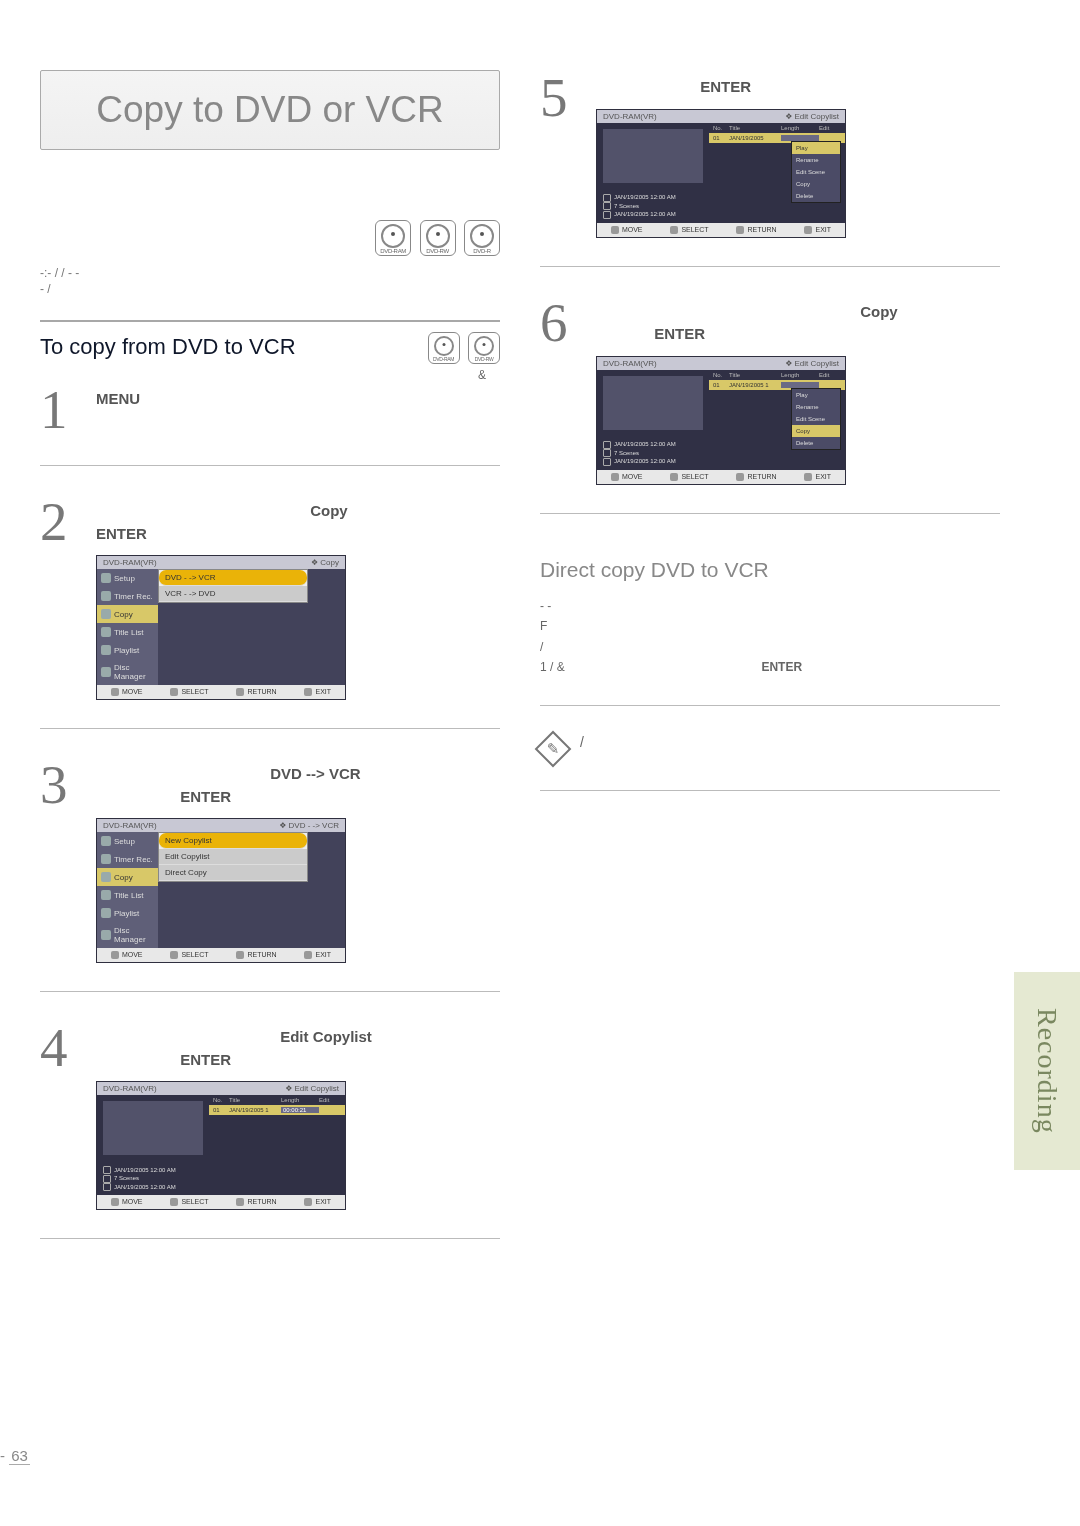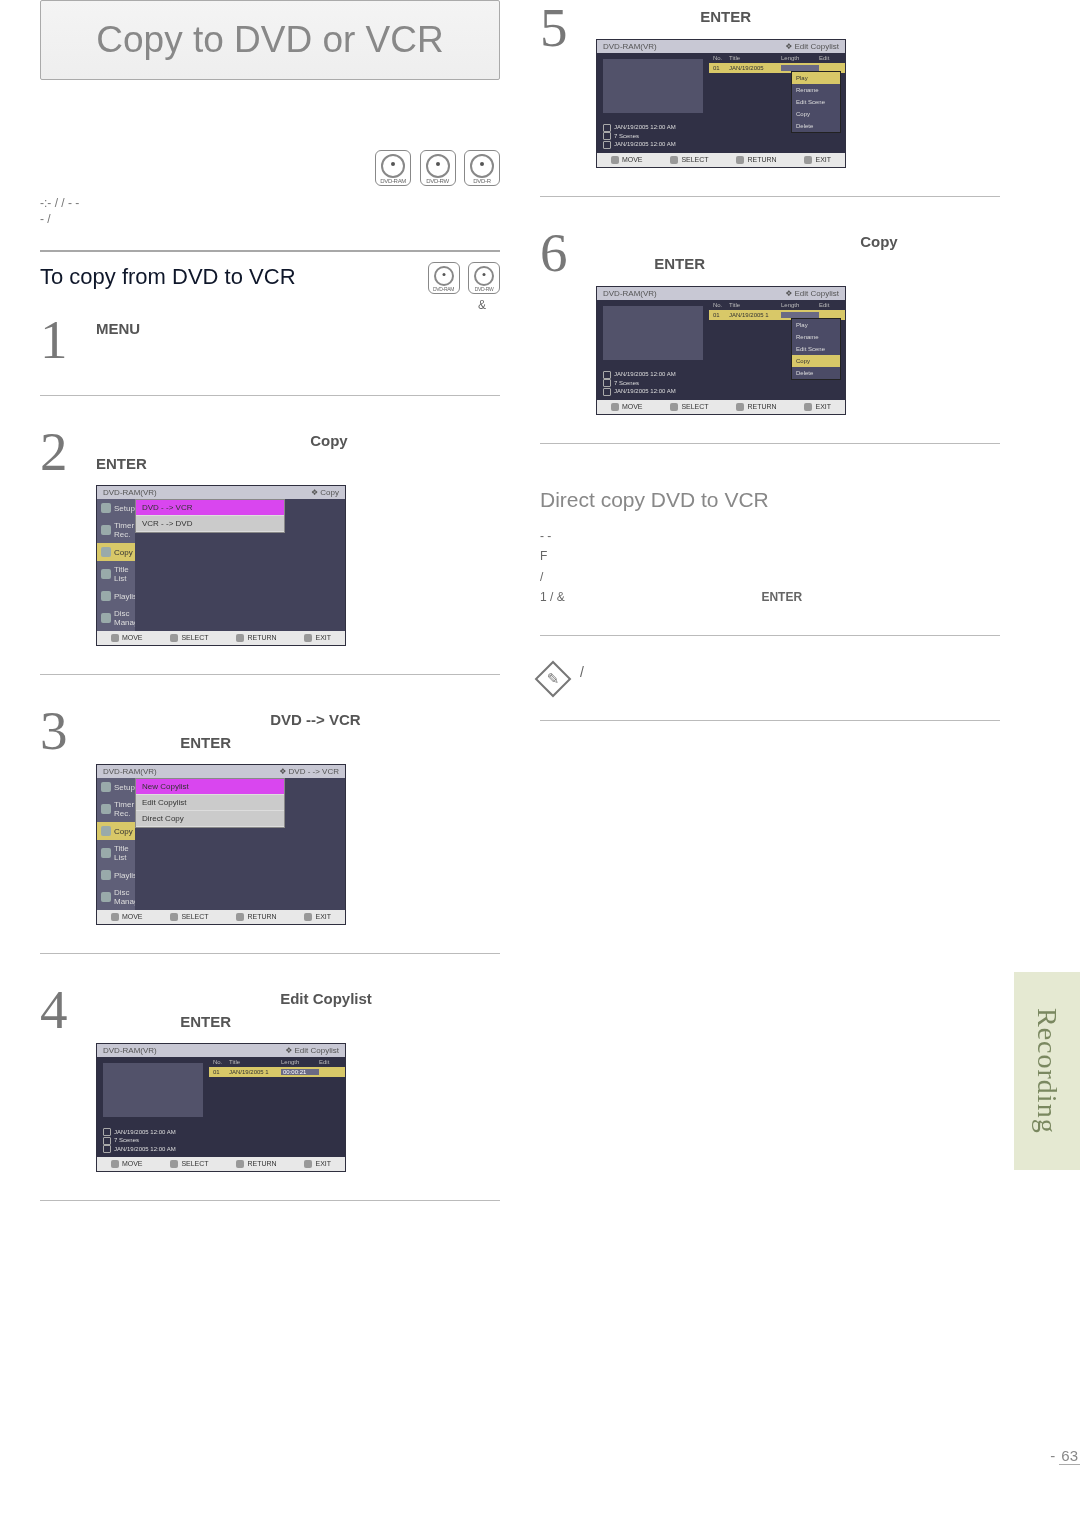--- a/index.html
+++ b/index.html
@@ -9,20 +9,21 @@
     background: #fff;
     font-family: Arial, Helvetica, sans-serif;
     color: #444;
     position: relative;
   }
   .page {
     width: 1000px;
     margin: 0 auto;
     display: flex;
     gap: 40px;
+    padding-top: 70px;
   }
   .col { width: 460px; }
   .col-right { width: 460px; }
 
   .title-box {
     border: 1px solid #aaa;
     background: linear-gradient(#f4f4f4,#eee);
     border-radius: 2px;
     padding: 18px 0;
     text-align: center;
@@ -80,37 +81,37 @@
   .osd {
     width: 250px; margin: 10px 0 0 0;
     background: #5f5f78; border: 1px solid #2f2f3f;
     font-size: 8px; color: #ddd;
   }
   .osd-hdr {
     display: flex; justify-content: space-between;
     background: #c8c8d4; color: #555; padding: 2px 6px;
   }
   .osd-body { display: flex; min-height: 108px; }
-  .osd-side { width: 38px; }
+  .osd-side { width: 61px; }
   .osd-mi {
     display: flex; align-items: center; gap: 3px; padding: 4px 4px;
     border-bottom: 0; color: #ddd;
   }
   .osd-mi .mi-icon {
     width: 10px; height: 10px; background: #9aa; border-radius: 2px;
     display: inline-block; flex-shrink: 0;
   }
   .osd-mi.active { background: #d8c868; color: #333; }
   .osd-main { flex: 1; background: #42425a; position: relative; }
   .osd-sub {
     position: absolute; left: 0; top: 0; background: #eee; color: #333;
     border: 1px solid #888; min-width: 150px;
   }
   .osd-sub div { padding: 3px 6px; background: #cbcbcb; border-bottom: 1px solid #ddd; }
-  .osd-sub div.subsel { background: #d946ef; }
+  .osd-sub div.subsel { background: #eab308; border-radius: 7px; }
   .osd-ftr {
     background: #e8e8e8; color: #333; display: flex; gap: 12px;
     padding: 3px 6px; font-size: 7px; justify-content: space-around;
   }
   .osd-ftr span::before {
     content: ""; display: inline-block; width: 8px; height: 8px;
     background: #999; border-radius: 2px; margin-right: 3px; vertical-align: middle;
   }
 
   
@@ -156,21 +157,21 @@
     color: #7a8860;
     writing-mode: vertical-rl;
     font-size: 28px;
     display: flex; align-items: center; justify-content: center;
     font-family: Georgia, serif;
     letter-spacing: 1px;
   }
 
   .footer {
     position: absolute; bottom: 62px; left: 0; right: 0;
-    text-align: right; color: #888; font-size: 15px;
+    text-align: left; color: #888; font-size: 15px;
   }
   .footer .pn { border-bottom: 1px solid #aaa; padding: 0 2px;}
 
   .meta { font-size: 12px; color: #777; margin-top: 2px; }
   .amp { font-size: 12px; color: #666; text-align: right; padding-right: 14px;}
 </style>
 </head>
 <body>
 
 <div class="page">

